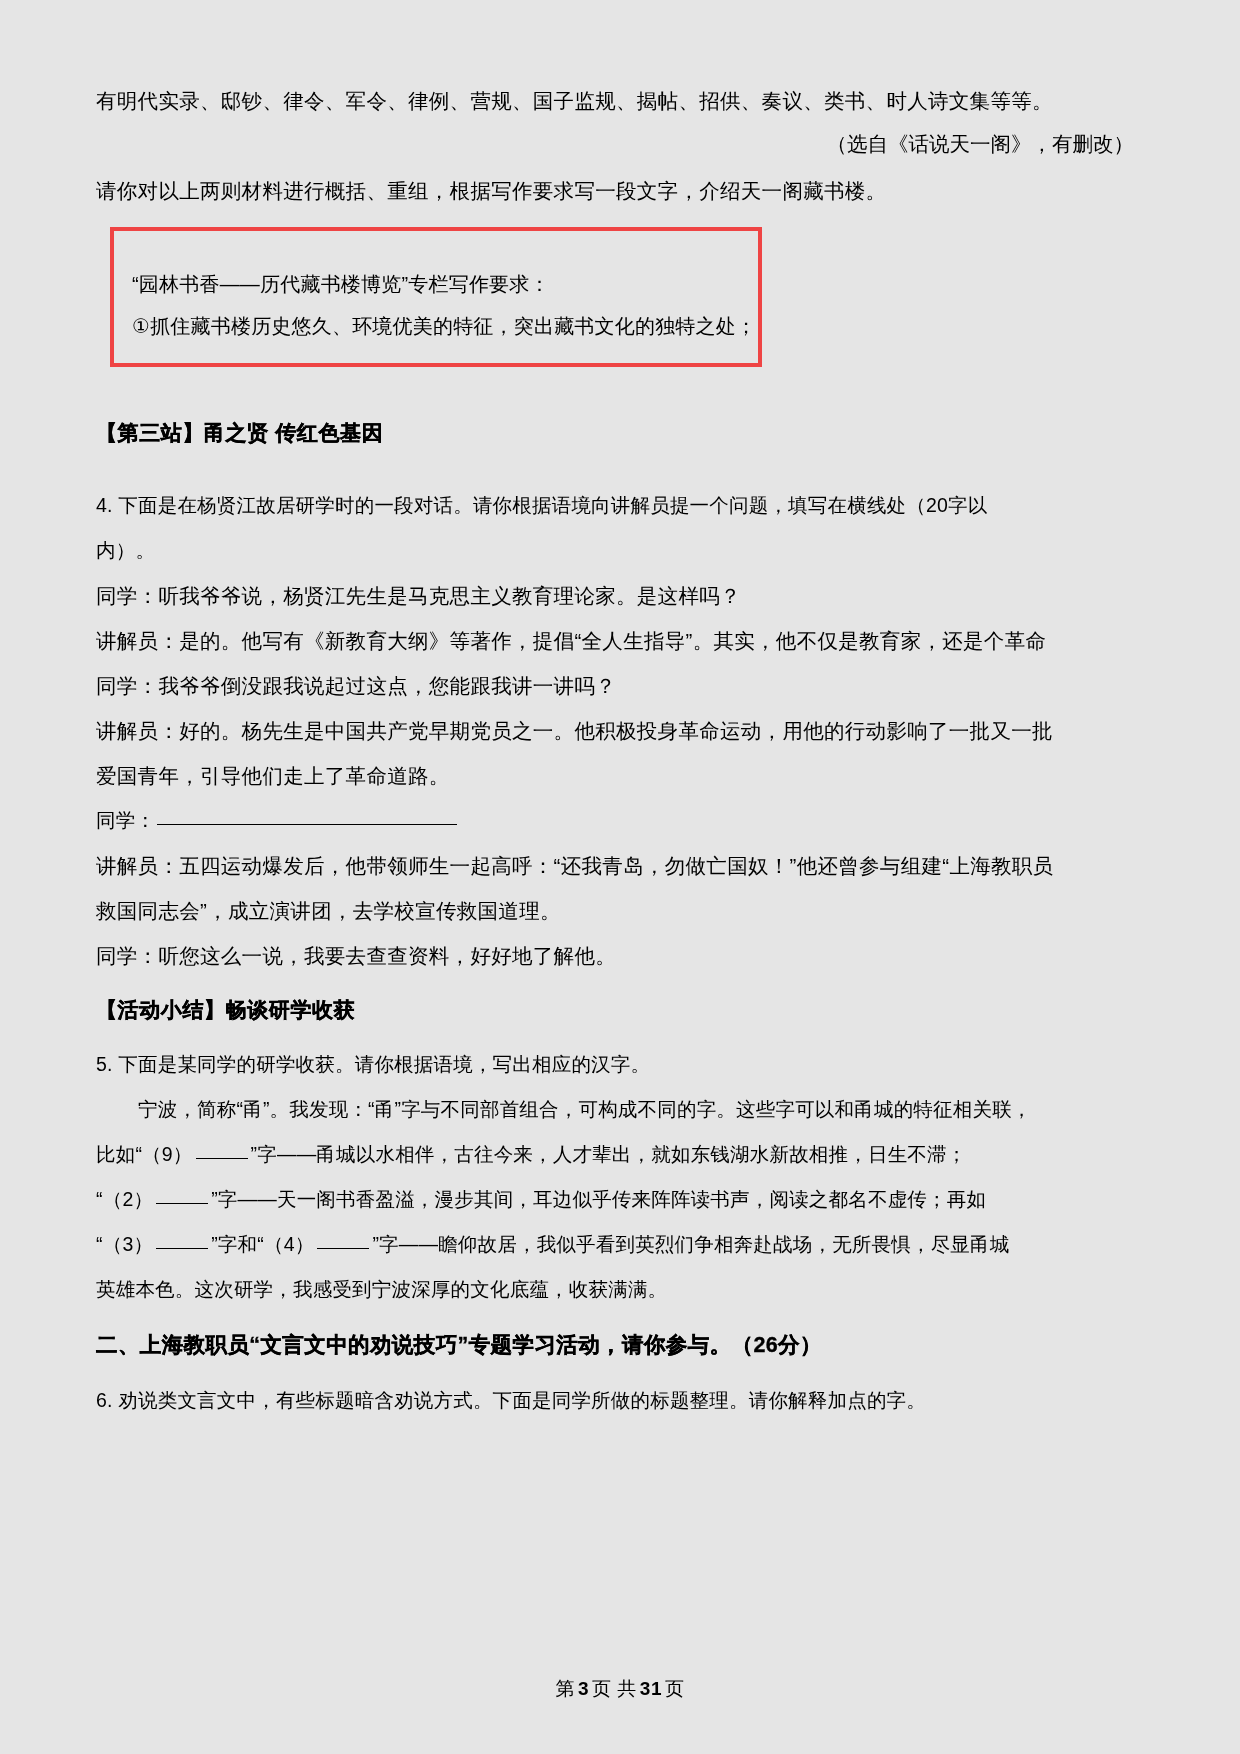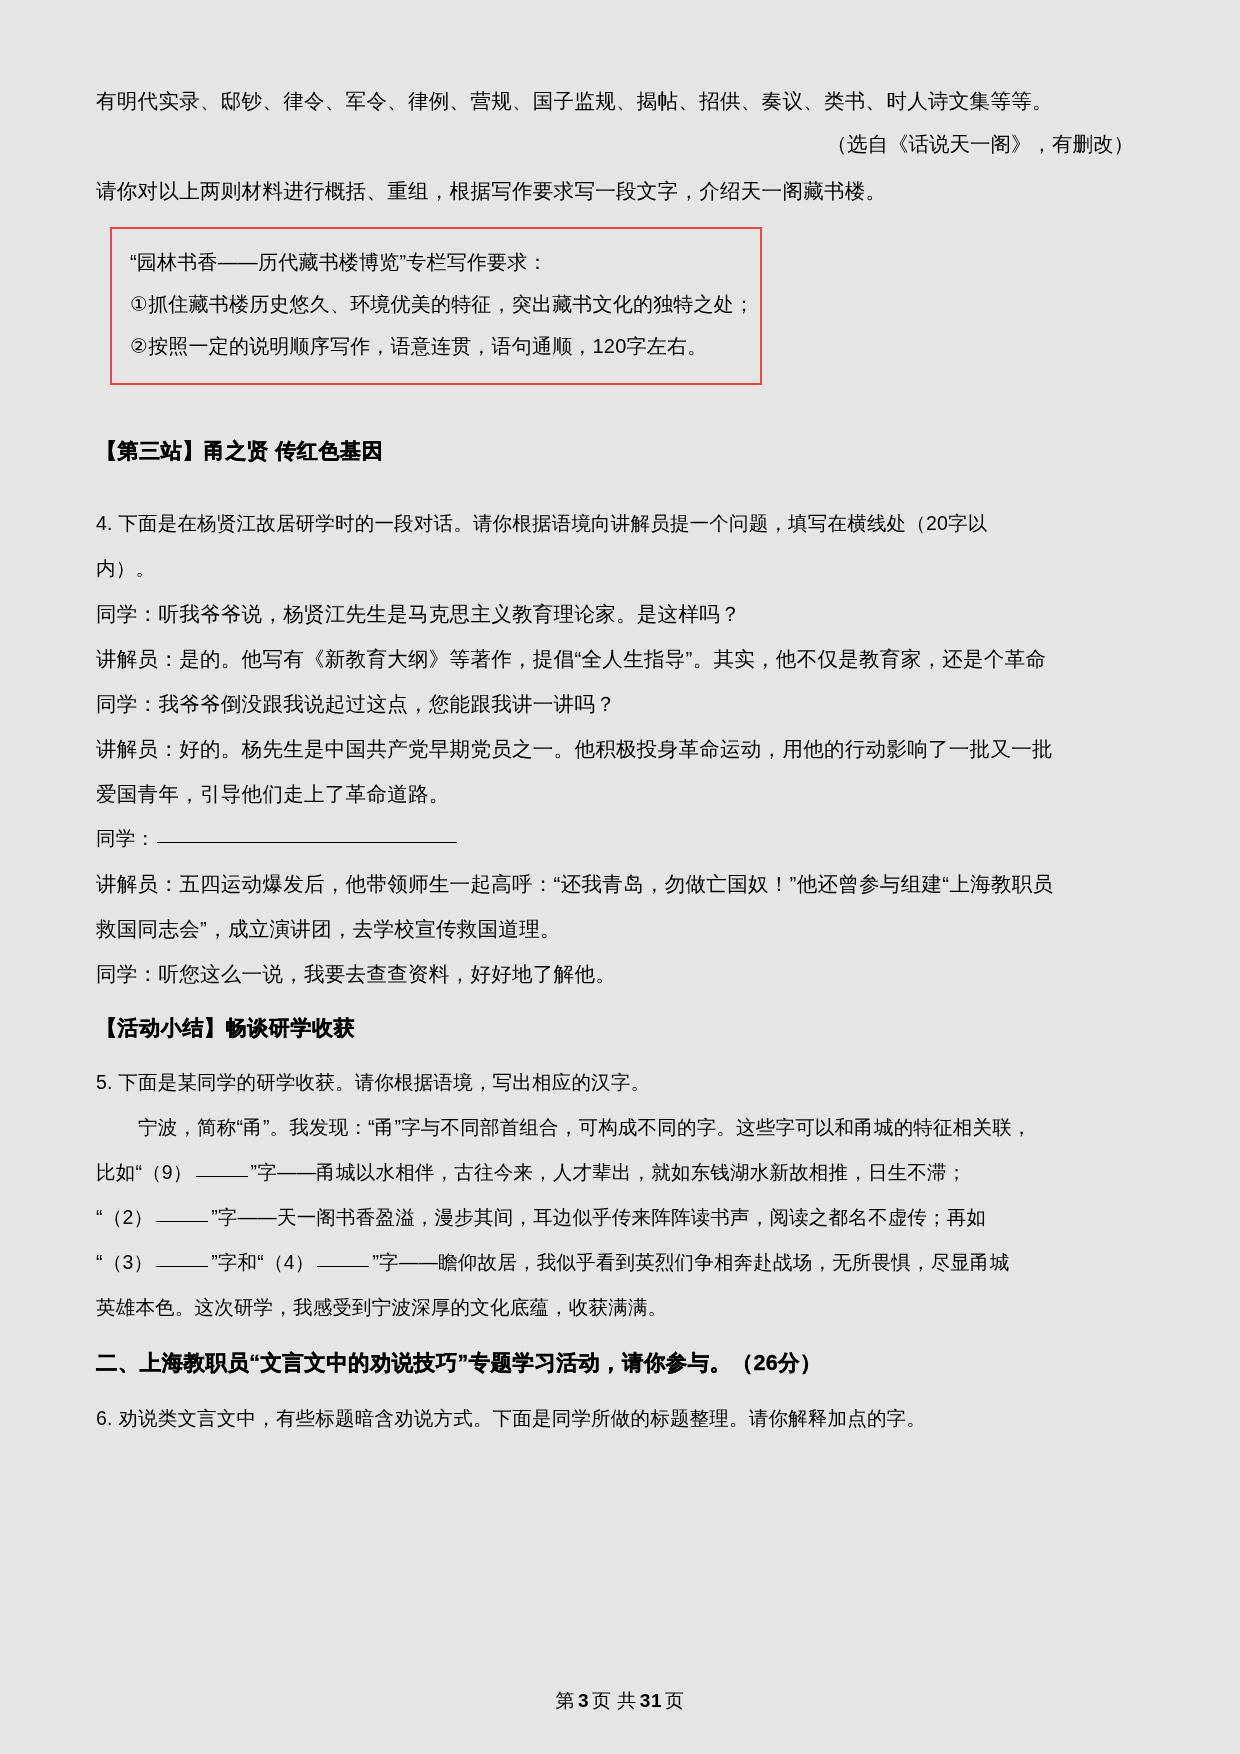--- a/index.html
+++ b/index.html
@@ -53,25 +53,25 @@
     margin: 0;
     padding-right: 10px;
     font-family: Liberation Mono, monospace;
   }
   .gap-small { height: 12px; }
   .gap-mid { height: 30px; }
   .gap-large { height: 46px; }
 
   
   .req-box {
-    border: 2px solid #ef4444;
+    border: 4px solid #ef4444;
     box-sizing: border-box;
     width: 652px;
     margin: 14px 0 0 14px;
-    padding: 12px 18px 16px 18px;
+    padding: 32px 18px 16px 18px;
   }
   .req-line {
     font-size: 20px;
     line-height: 42px;
     letter-spacing: 0.2px;
     margin: 0;
     white-space: nowrap;
   }
 
   
@@ -109,21 +109,21 @@
     vertical-align: 2px;
     margin: 0 3px;
   }
   .indent2 { padding-left: 42px; }
 
   
   .footer {
     position: absolute;
     left: 0;
     right: 0;
-    bottom: 40px;
+    bottom: 52px;
     text-align: center;
     font-size: 19px;
     letter-spacing: 0.5px;
   }
   .footer .pg {
     font-weight: bold;
     padding: 0 3px;
   }
 </style>
 </head>
@@ -133,21 +133,20 @@
 
   <p class="material-line cn">有明代实录、邸钞、律令、军令、律例、营规、国子监规、揭帖、招供、奏议、类书、时人诗文集等等。</p>
 
   <p class="source-line cn">（选自《话说天一阁》，有删改）</p>
 
   <p class="material-line cn">请你对以上两则材料进行概括、重组，根据写作要求写一段文字，介绍天一阁藏书楼。</p>
 
   <div class="req-box">
     <p class="req-line cn">“园林书香——历代藏书楼博览”专栏写作要求：</p>
     <p class="req-line cn">①抓住藏书楼历史悠久、环境优美的特征，突出藏书文化的独特之处；</p>
-    <p class="req-line cn">②按照一定的说明顺序写作，语意连贯，语句通顺，120字左右。</p>
   </div>
 
   <div class="gap-large"></div>
 
   <p class="heading cn">【第三站】甬之贤 传红色基因</p>
 
   <div class="gap-mid"></div>
 
   <p class="para-sm cn">4. 下面是在杨贤江故居研学时的一段对话。请你根据语境向讲解员提一个问题，填写在横线处（20字以</p>
   <p class="para-sm cn">内）。</p>

